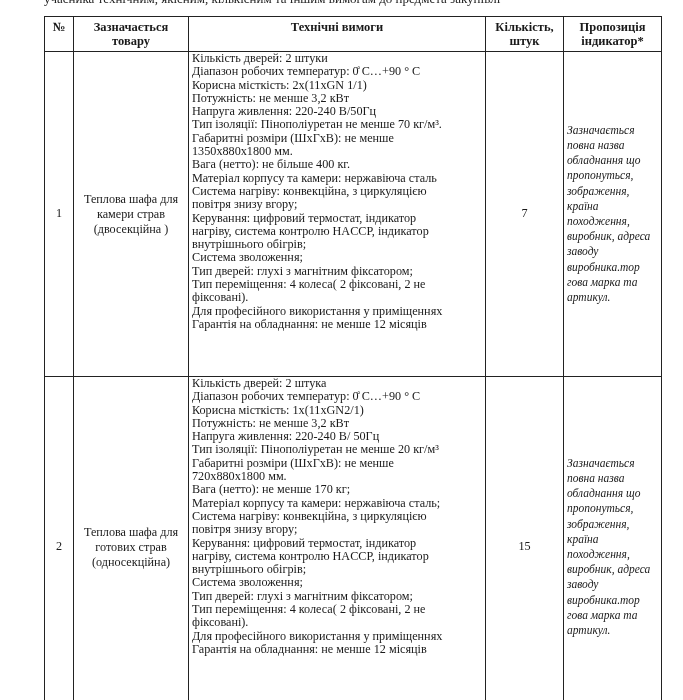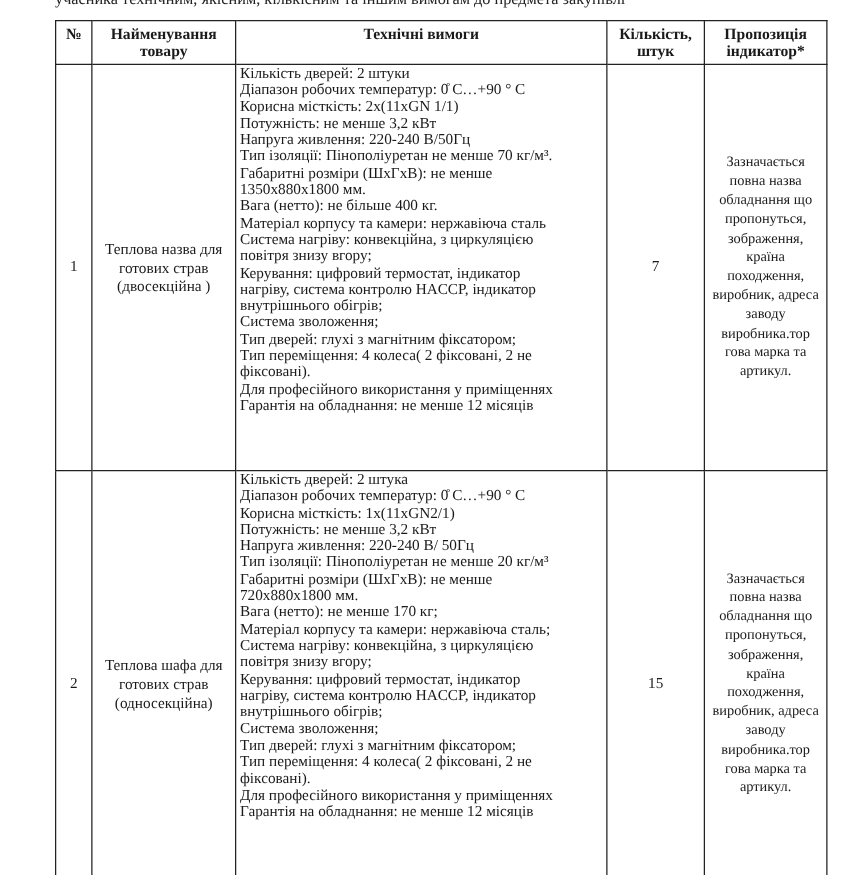--- a/index.html
+++ b/index.html
@@ -8,51 +8,51 @@
   .intro { position:absolute; left:44px; top:-9px; font-size:13px; white-space:nowrap; color:#222; }
   table.spec { position:absolute; left:44px; top:16px; border-collapse:collapse;
                table-layout:fixed; width:617px; font-size:12.2px; line-height:13.3px; }
   table.spec th, table.spec td { border:1px solid #222; padding:0 3px; }
   table.spec th { font-weight:bold; text-align:center; vertical-align:top; padding-top:3px; height:31px; font-size:12.5px; line-height:14px; }
   td.num { text-align:center; vertical-align:middle; }
   td.name { text-align:center; vertical-align:middle; line-height:15px; }
   td.tech { vertical-align:top; padding:1px 3px 0 6px; }
   td.tech div { white-space:nowrap; }
   td.qty { text-align:center; vertical-align:middle; }
-  td.prop { text-align:center; vertical-align:middle; font-size:11.5px;
+  td.prop { text-align:left; vertical-align:middle; font-style:italic; font-size:11.5px;
             line-height:15.2px; padding:0 6px; }
   .row1 td { height:324px; }
   .row2 td { height:340px; }
 </style>
 </head>
 <body>
 
 <div class="intro">учасника технічним, якісним, кількісним та іншим вимогам до предмета закупівлі</div>
 
 <table class="spec">
   <colgroup>
     <col style="width:29px">
     <col style="width:115px">
     <col style="width:297px">
     <col style="width:78px">
     <col style="width:98px">
   </colgroup>
   <thead>
     <tr>
       <th>№</th>
-      <th>Найменування товару</th>
+      <th>Зазначається товару</th>
       <th>Технічні вимоги</th>
       <th>Кількість, штук</th>
       <th>Пропозиція індикатор*</th>
     </tr>
   </thead>
   <tbody>
     <tr class="row1">
       <td class="num">1</td>
-      <td class="name">Теплова назва для готових страв (двосекційна )</td>
+      <td class="name">Теплова шафа для камери страв (двосекційна )</td>
       <td class="tech">
           <div>Кількість дверей: 2 штуки</div>
           <div>Діапазон робочих температур: 0̊ С…+90 ° С</div>
           <div>Корисна місткість: 2х(11хGN 1/1)</div>
           <div>Потужність: не менше 3,2 кВт</div>
           <div>Напруга живлення: 220-240 В/50Гц</div>
           <div>Тип ізоляції: Пінополіуретан не менше  70 кг/м³.</div>
           <div>Габаритні розміри (ШхГхВ): не менше</div>
           <div>1350х880х1800 мм.</div>
           <div>Вага (нетто): не більше 400 кг.</div>

